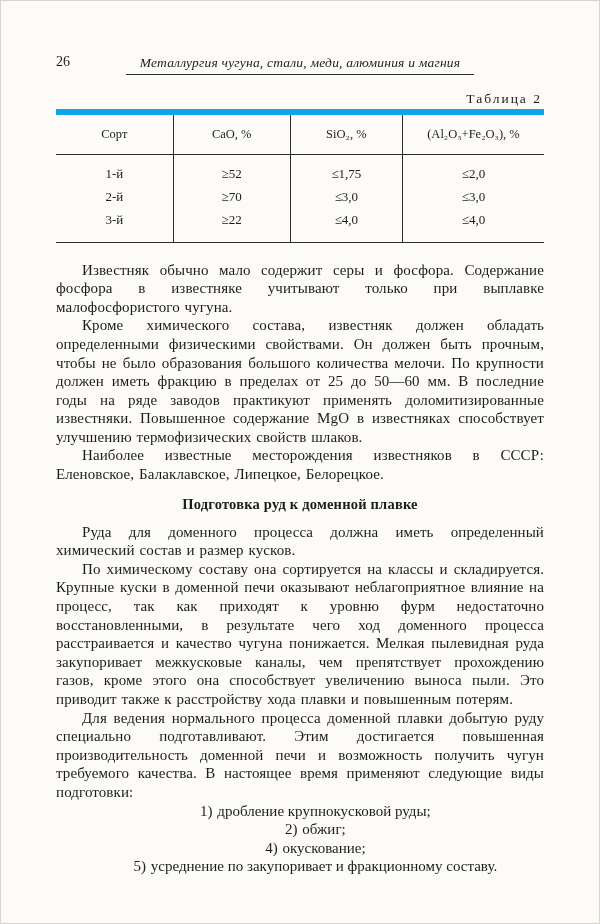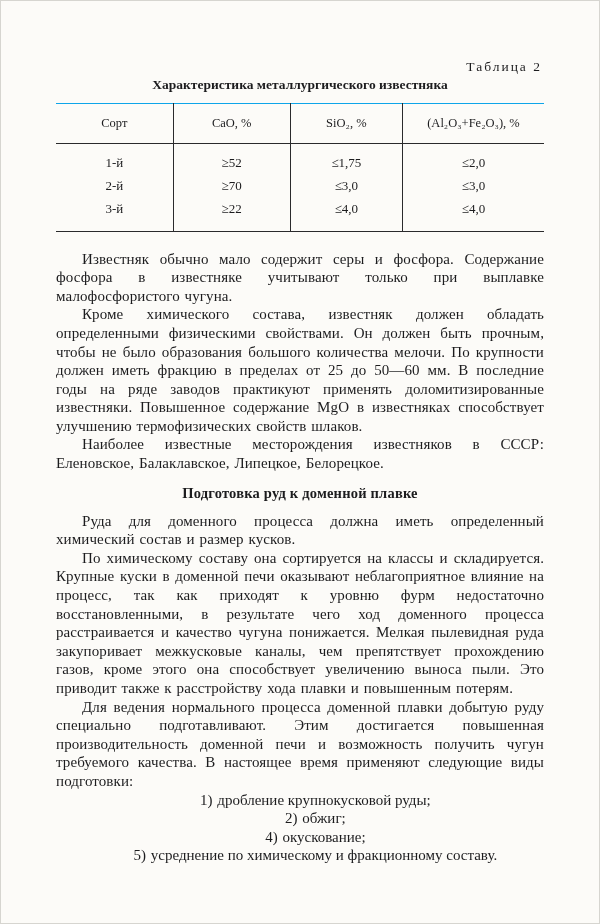--- a/index.html
+++ b/index.html
@@ -52,21 +52,21 @@
   .table-title {
     text-align: center;
     font-weight: bold;
     font-size: 13.5px;
     margin-bottom: 10px;
   }
   table.data {
     width: 100%;
     border-collapse: collapse;
     font-size: 13px;
-    border-top: 1px solid #0ea5e9;
+    border-top: 6px solid #0ea5e9;
     border-bottom: 1px solid #2a2a2c;
     margin-bottom: 18px;
   }
   table.data th, table.data td {
     text-align: center;
     font-weight: normal;
     padding: 2px 4px;
   }
   table.data th {
     border-bottom: 1px solid #2a2a2c;
@@ -109,23 +109,26 @@
     padding-left: 26px;
     text-align: center;
   }
   ol.prep-list .marker { display: inline-block; min-width: 22px; }
 </style>
 </head>
 <body>
 
 <div class="page">
 
+  <header class="running-head">
+    <span class="page-num">26</span>
+    <span class="run-title">Металлургия чугуна, стали, меди, алюминия и магния</span>
+  </header>
 
   <div class="table-label">Таблица 2</div>
-  <div class="table-title">Характеристика металлургического известняка</div>
 
   <table class="data">
     <colgroup>
         <col class="c1">
         <col class="c2">
         <col class="c3">
         <col class="c4">
       </colgroup>
     <thead>
       <tr>
@@ -172,18 +175,18 @@
       <li>
         <span class="marker">1)</span><span>дробление крупнокусковой руды;</span>
       </li>
       <li>
         <span class="marker">2)</span><span>обжиг;</span>
       </li>
       <li>
         <span class="marker">4)</span><span>окускование;</span>
       </li>
       <li>
-        <span class="marker">5)</span><span>усреднение по химическому и фракционному составу.</span>
+        <span class="marker">5)</span><span>усреднение по закупоривает и фракционному составу.</span>
       </li>
     </ol>
   </div>
 
 </div>
 
 </body></html>

